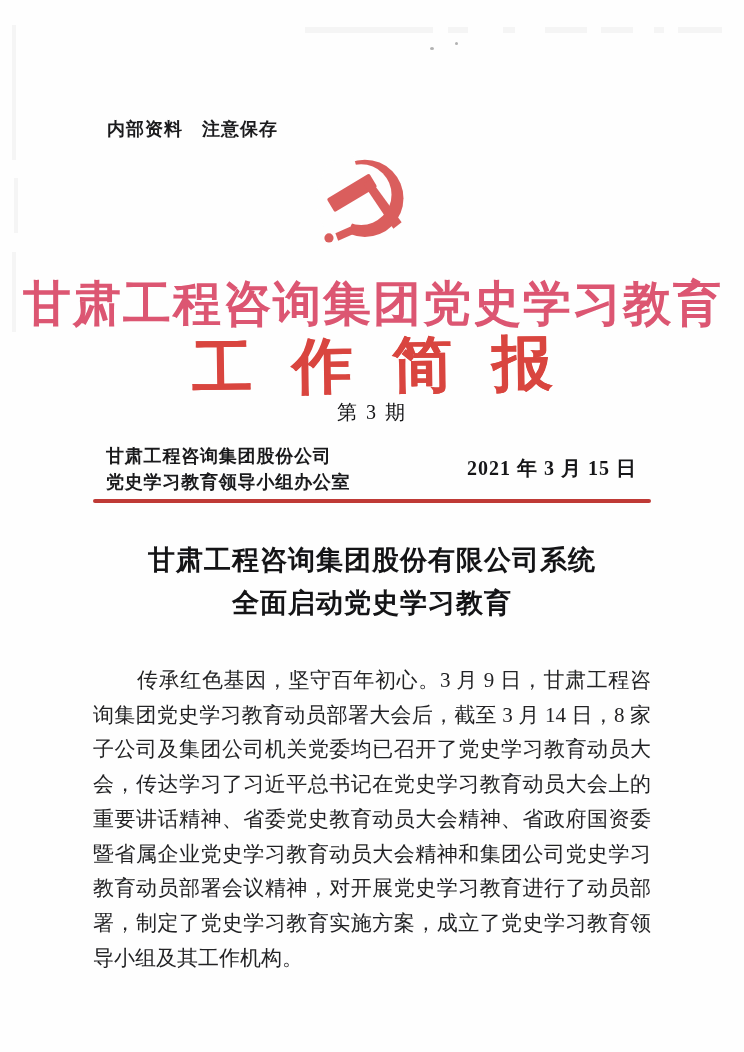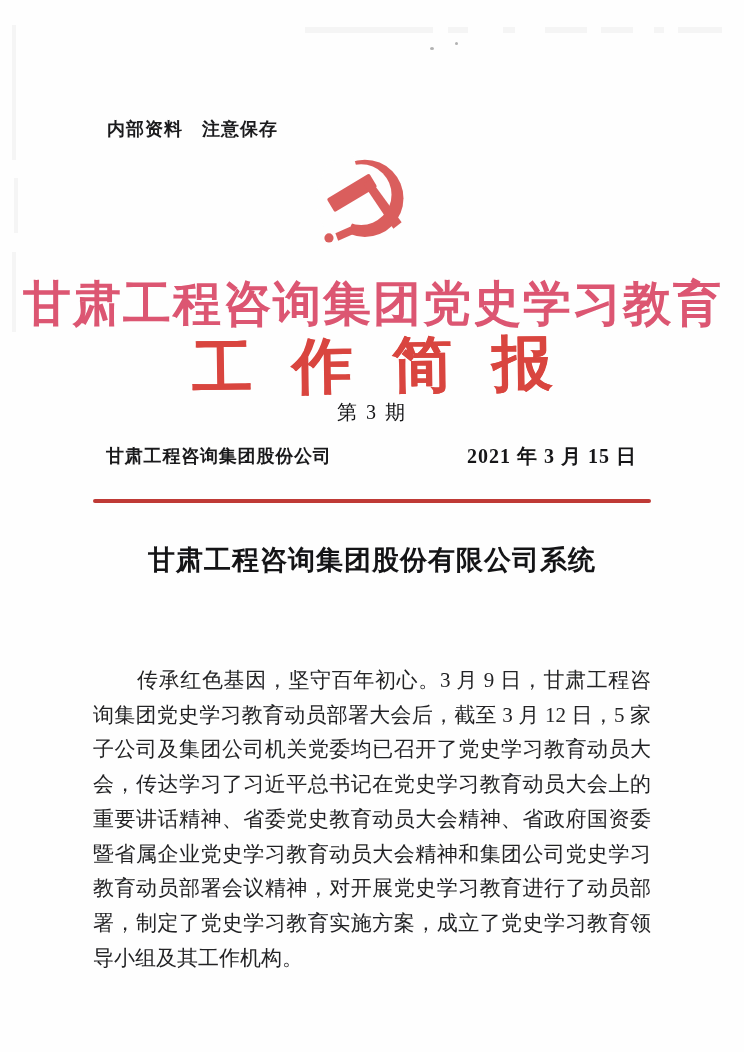--- a/index.html
+++ b/index.html
@@ -53,21 +53,21 @@
     font-size:60px;letter-spacing:40px;text-indent:40px;
     color:var(--calligraphy-red);transform:rotate(-0.8deg);
     text-shadow:0.6px 0 0 currentColor;
   }
   .issue-no{
     position:absolute;top:399px;left:0;width:100%;text-align:center;
     font-size:20px;font-weight:400;letter-spacing:2px;color:#151517;
   }
   .issuer-row{
     position:absolute;left:106px;top:443px;width:531px;
-    display:flex;justify-content:space-between;align-items:flex-start;gap:28px;
+    display:flex;justify-content:space-between;align-items:center;gap:28px;
   }
   .issuer{font-size:18px;font-weight:700;line-height:26px;letter-spacing:.8px;color:#1a1a1c;}
   .date{font-size:20px;font-weight:700;letter-spacing:1px;padding-bottom:1px;color:#161618;}
   .rule{
     position:absolute;left:93px;top:499px;width:558px;height:3.5px;
     background:var(--rule-red);border-radius:2px;
   }
   .headline{
     position:absolute;top:539px;left:0;width:100%;margin:0;text-align:center;
     font-family:"Liberation Sans",sans-serif;font-weight:700;
@@ -118,25 +118,27 @@
 
   <div class="masthead-org">甘肃工程咨询集团党史学习教育</div>
 
   <div class="masthead-title">工作简报</div>
 
   <div class="issue-no">第 3 期</div>
 
   <div class="issuer-row">
     <div class="issuer">
       <div>甘肃工程咨询集团股份公司</div>
+      <div>党史学习教育领导小组办公室</div>
     </div>
     <div class="date">2021 年 3 月 15 日</div>
   </div>
 
   <div class="rule"></div>
 
   <h1 class="headline">
     <span class="hl">甘肃工程咨询集团股份有限公司系统</span>
+    <span class="hl">全面启动党史学习教育</span>
   </h1>
 
-  <p class="body-text">传承红色基因，坚守百年初心。3 月 9 日，甘肃工程咨询集团党史学习教育动员部署大会后，截至 3 月 12 日，5 家子公司及集团公司机关党委均已召开了党史学习教育动员大会，传达学习了习近平总书记在党史学习教育动员大会上的重要讲话精神、省委党史教育动员大会精神、省政府国资委暨省属企业党史学习教育动员大会精神和集团公司党史学习教育动员部署会议精神，对开展党史学习教育进行了动员部署，制定了党史学习教育实施方案，成立了党史学习教育领导小组及其工作机构。</p>
+  <p class="body-text">传承红色基因，坚守百年初心。3 月 9 日，甘肃工程咨询集团党史学习教育动员部署大会后，截至 3 月 14 日，8 家子公司及集团公司机关党委均已召开了党史学习教育动员大会，传达学习了习近平总书记在党史学习教育动员大会上的重要讲话精神、省委党史教育动员大会精神、省政府国资委暨省属企业党史学习教育动员大会精神和集团公司党史学习教育动员部署会议精神，对开展党史学习教育进行了动员部署，制定了党史学习教育实施方案，成立了党史学习教育领导小组及其工作机构。</p>
 
 </div>
 
 </body></html>

